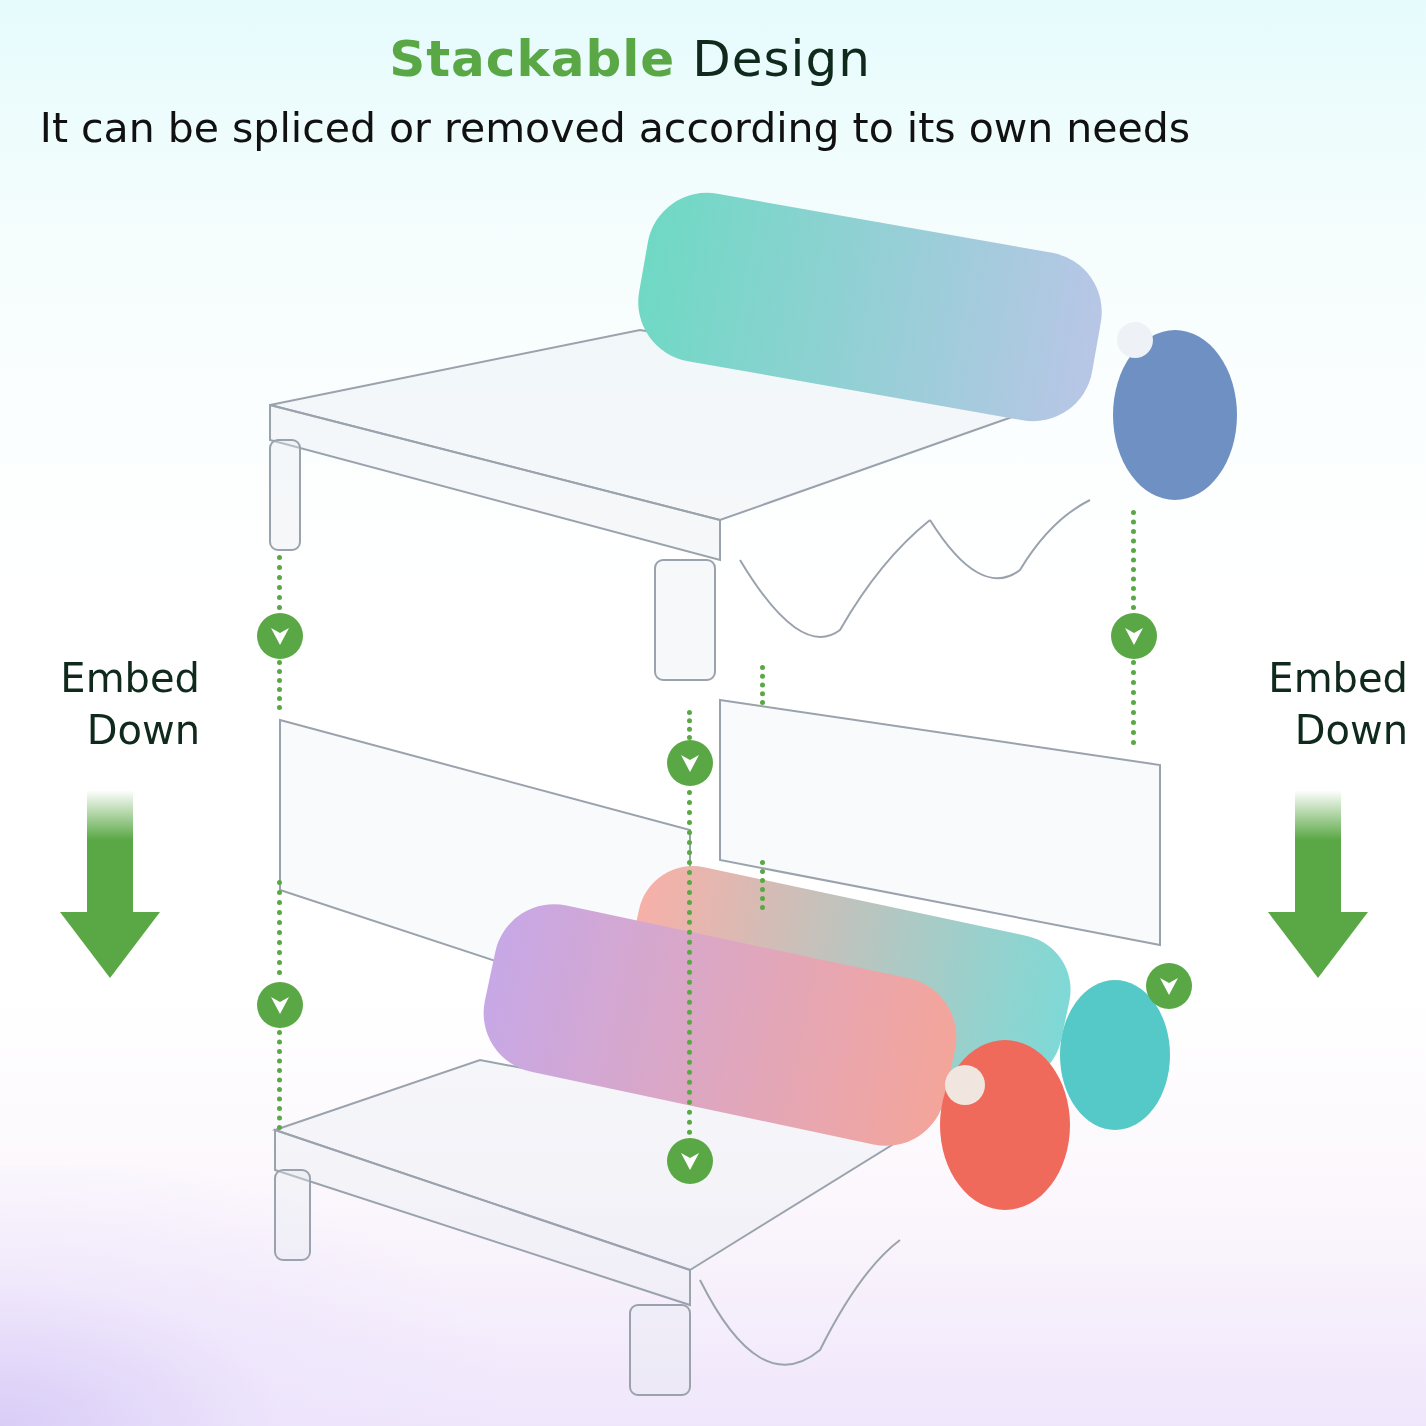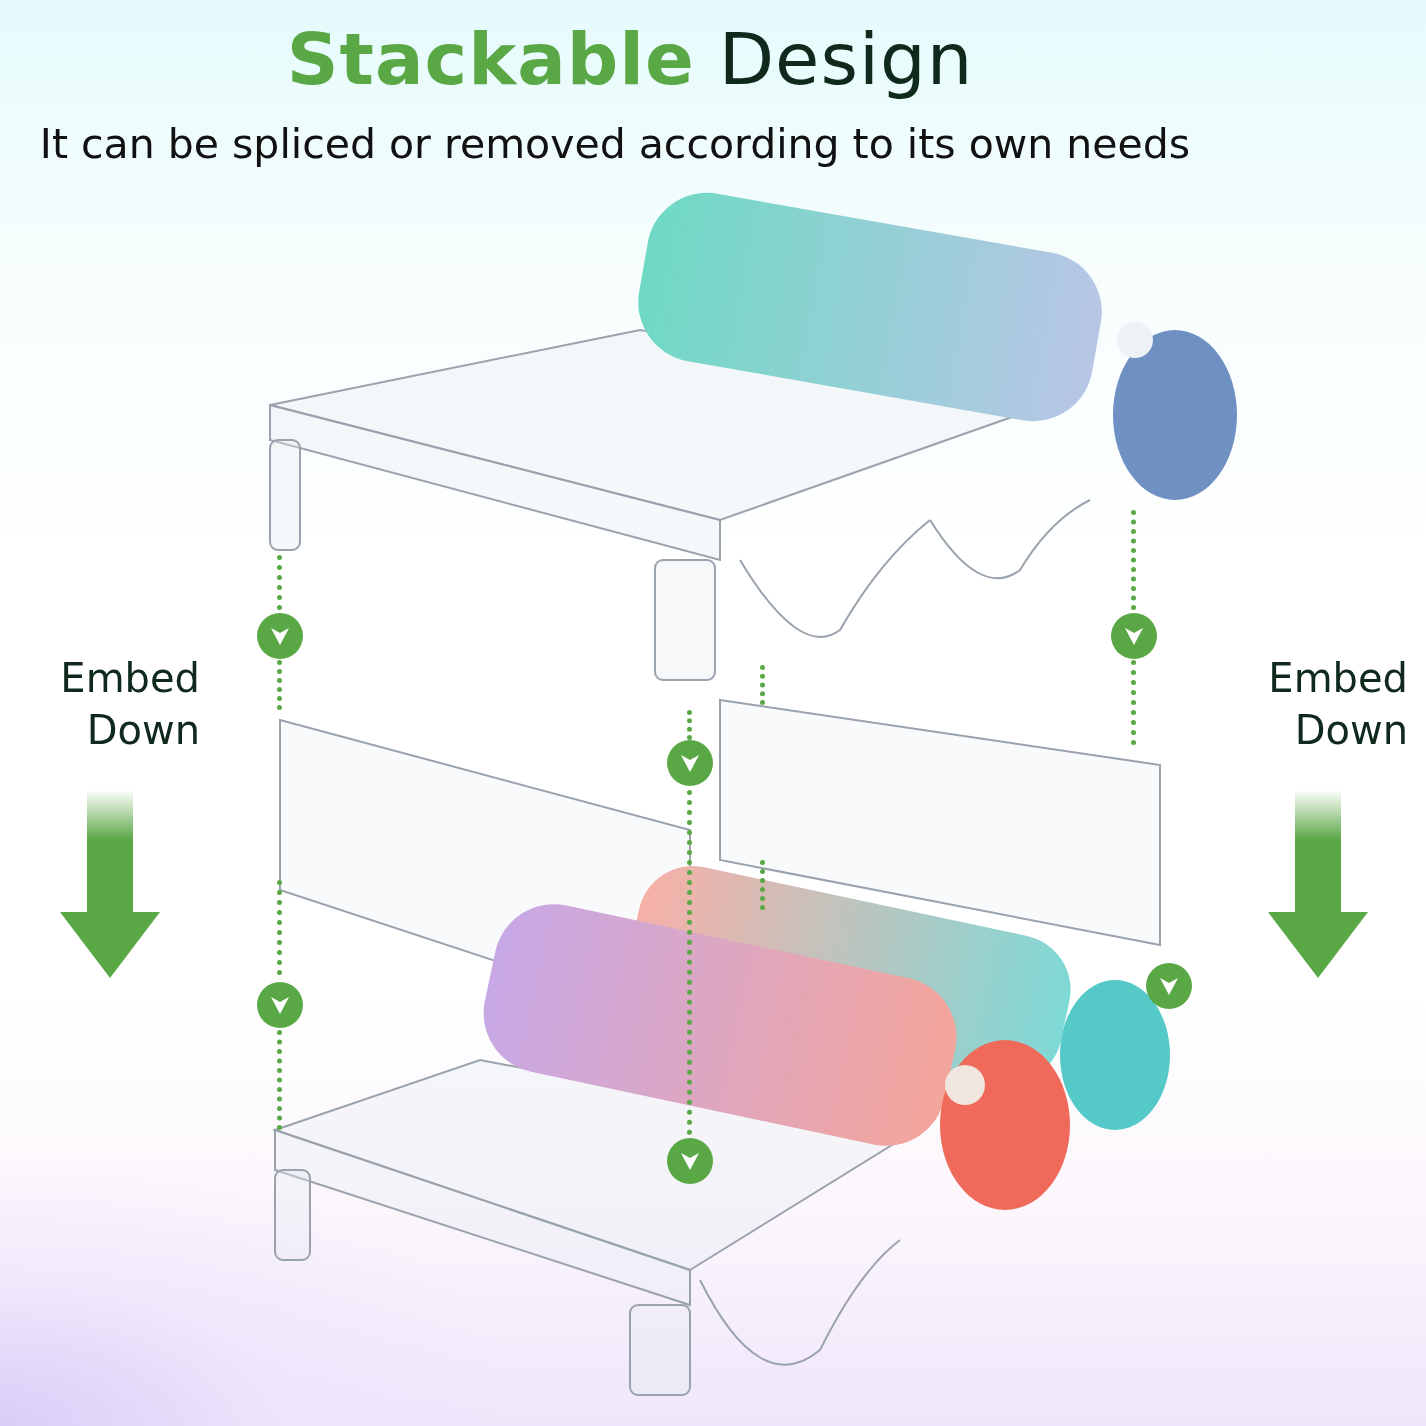--- a/index.html
+++ b/index.html
@@ -1,24 +1,24 @@
 <!DOCTYPE html>
 <html><head>
 <meta charset="utf-8">
 <style>
   html,body{margin:0;padding:0;}
   body{width:1426px;height:1426px;position:relative;overflow:hidden;
     background:linear-gradient(180deg,#e6fbfc 0%,#f6fdfd 18%,#ffffff 40%,#ffffff 70%,#fbf6fc 85%,#efe6fb 100%);
     font-family:"DejaVu Sans","Liberation Sans",sans-serif;}
   .bg-corner{position:absolute;left:0;bottom:0;width:500px;height:260px;
     background:radial-gradient(ellipse at 0% 100%,#d9cdf7 0%,rgba(236,228,252,0.6) 40%,rgba(255,255,255,0) 75%);}
-  .title{position:absolute;top:14px;left:0;width:1260px;text-align:center;font-size:72px;letter-spacing:1px;line-height:90px;}
+  .title{position:absolute;top:14px;left:0;width:1260px;text-align:center;font-size:50px;letter-spacing:1px;line-height:90px;}
   .title .g{color:#5aa845;font-weight:bold;}
   .title .d{color:#0f2a1c;font-weight:normal;}
-  .subtitle{position:absolute;top:116px;left:0;width:1230px;text-align:center;font-size:41px;color:#111;line-height:56px;}
+  .subtitle{position:absolute;top:100px;left:0;width:1230px;text-align:center;font-size:41px;color:#111;line-height:56px;}
   .side-label{position:absolute;font-size:40px;color:#0f2a1c;text-align:right;line-height:52px;}
   .arrow{position:absolute;width:100px;height:190px;}
   .dots{position:absolute;width:6px;border-left:5px dotted #5aa845;}
   .check{position:absolute;width:46px;height:46px;border-radius:50%;background:#5aa845;display:flex;align-items:center;justify-content:center;}
 </style>
 </head>
 <body>
 
 <div class="bg-corner"></div>
 

